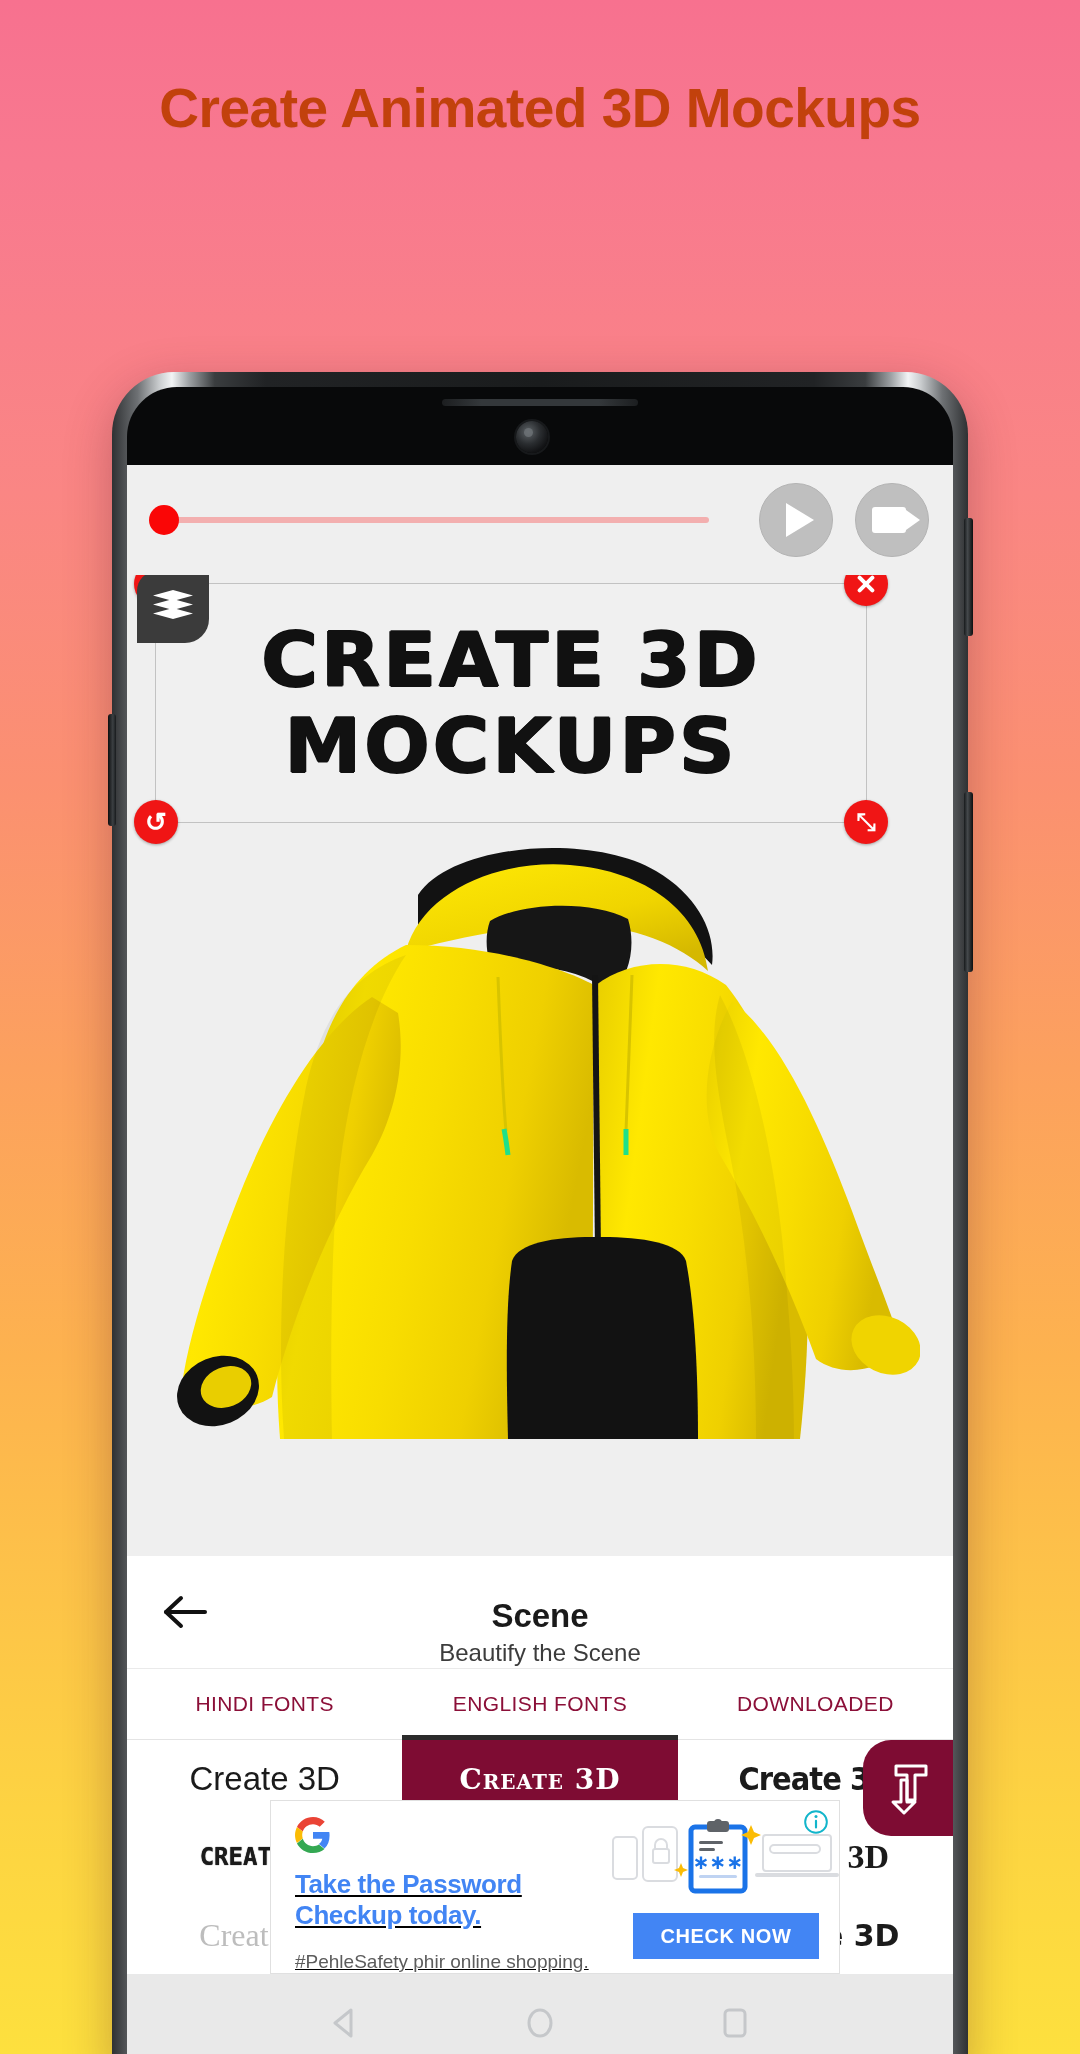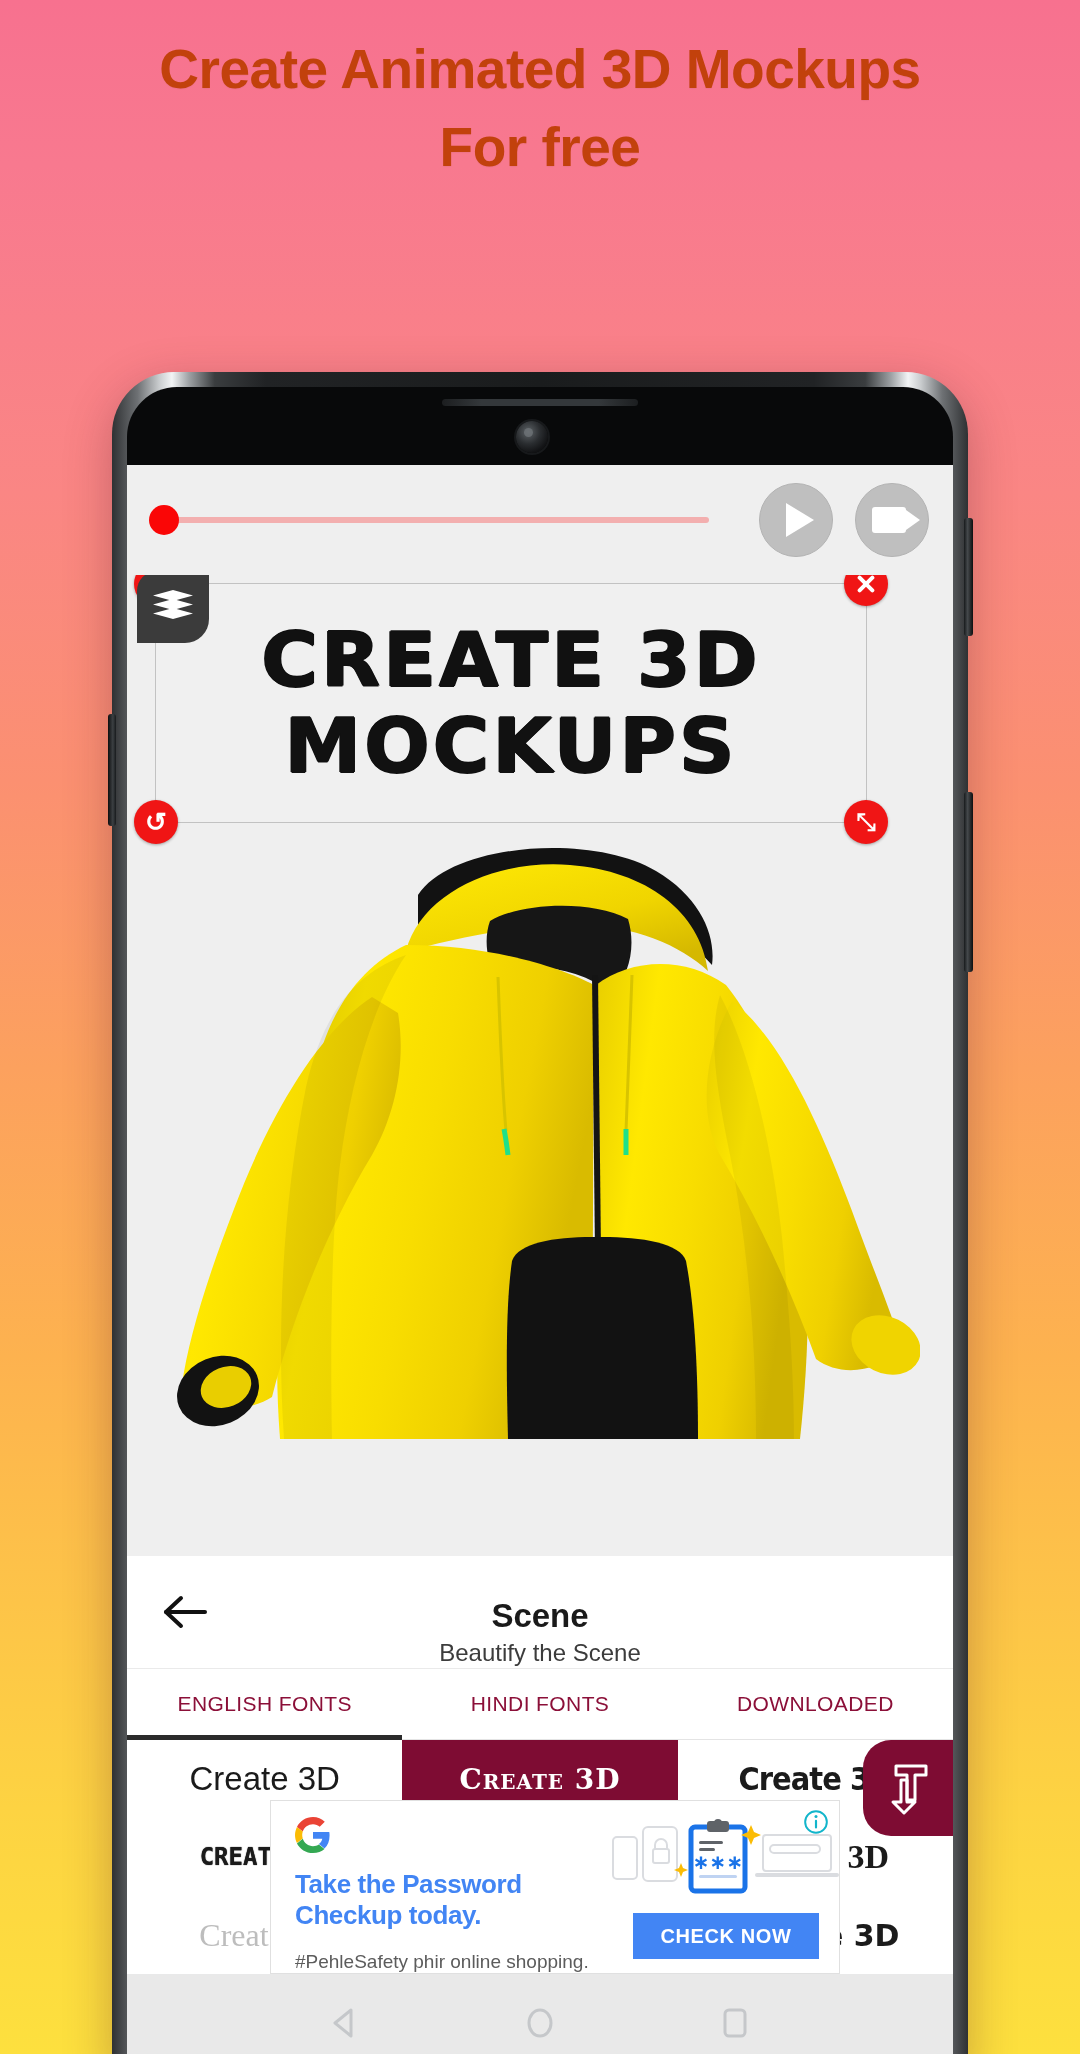--- a/index.html
+++ b/index.html
@@ -223,21 +223,21 @@
 
   
   .ad-wrap {
     position:absolute; left:0; right:0; bottom:98px; height:0;
   }
   .ad {
     position:absolute; left:143px; top:-174px; width:570px; height:174px;
     background:#FFFFFF; border:1px solid #E0E0E0;
     display:flex; overflow:hidden;
   }
-  .ad-left { flex:1 1 auto; padding:16px 0 10px 24px; position:relative; }
+  .ad-left { flex:1 1 auto; padding:16px 0 10px 24px; position:relative;text-decoration:underline; }
   .g-logo { width:36px; height:36px; position:relative; }
   .ad-h {
     margin-top:12px; color:#4285F4; font-size:26px; font-weight:700;
     line-height:31px; letter-spacing:-0.4px;
   }
   .ad-sub { margin-top:19px; color:#5c5c5c; font-size:19px; line-height:23px; }
   .ad-right { flex:0 0 232px; position:relative; }
   .ad-info { position:absolute; right:10px; top:8px; width:26px; height:26px; }
   .ad-art { position:absolute; left:0; top:18px; width:232px; height:78px; }
   .cta {
@@ -252,21 +252,20 @@
     display:flex; align-items:center; justify-content:space-around; padding:0 120px;
   }
   .nav-ico { opacity:.45; }
 
 </style>
 </head>
 <body>
 
 <div class="promo">
   <div class="promo-line">Create Animated 3D Mockups</div>
-  <div class="promo-line">For free</div>
 </div>
 
 <div class="phone">
 
   <div class="btn-left-1"></div>
   <div class="btn-right-1"></div>
   <div class="btn-right-2"></div>
 
   <div class="phone-inner">
     <div class="speaker"></div>
@@ -374,22 +373,22 @@
               <path d="M3 17 L42 17" stroke="#111" stroke-width="4" stroke-linecap="round"></path>
             </svg>
           </div>
           <div class="sheet-head-col">
             <div class="sheet-title">Scene</div>
             <div class="sheet-sub">Beautify the Scene</div>
           </div>
         </div>
 
         <div class="tabs">
+          <div class="tab">HINDI FONTS</div>
           <div class="tab active">ENGLISH FONTS</div>
-          <div class="tab">HINDI FONTS</div>
           <div class="tab">DOWNLOADED</div>
         </div>
 
         <div class="font-grid">
           <div class="font-cell f1">Create 3D</div>
           <div class="font-cell f2 selected">Create 3D</div>
           <div class="font-cell f3">Create 3D</div>
 
           <div class="font-cell f4">CREATE 3D</div>
           <div class="font-cell f5">Create 3D</div>

